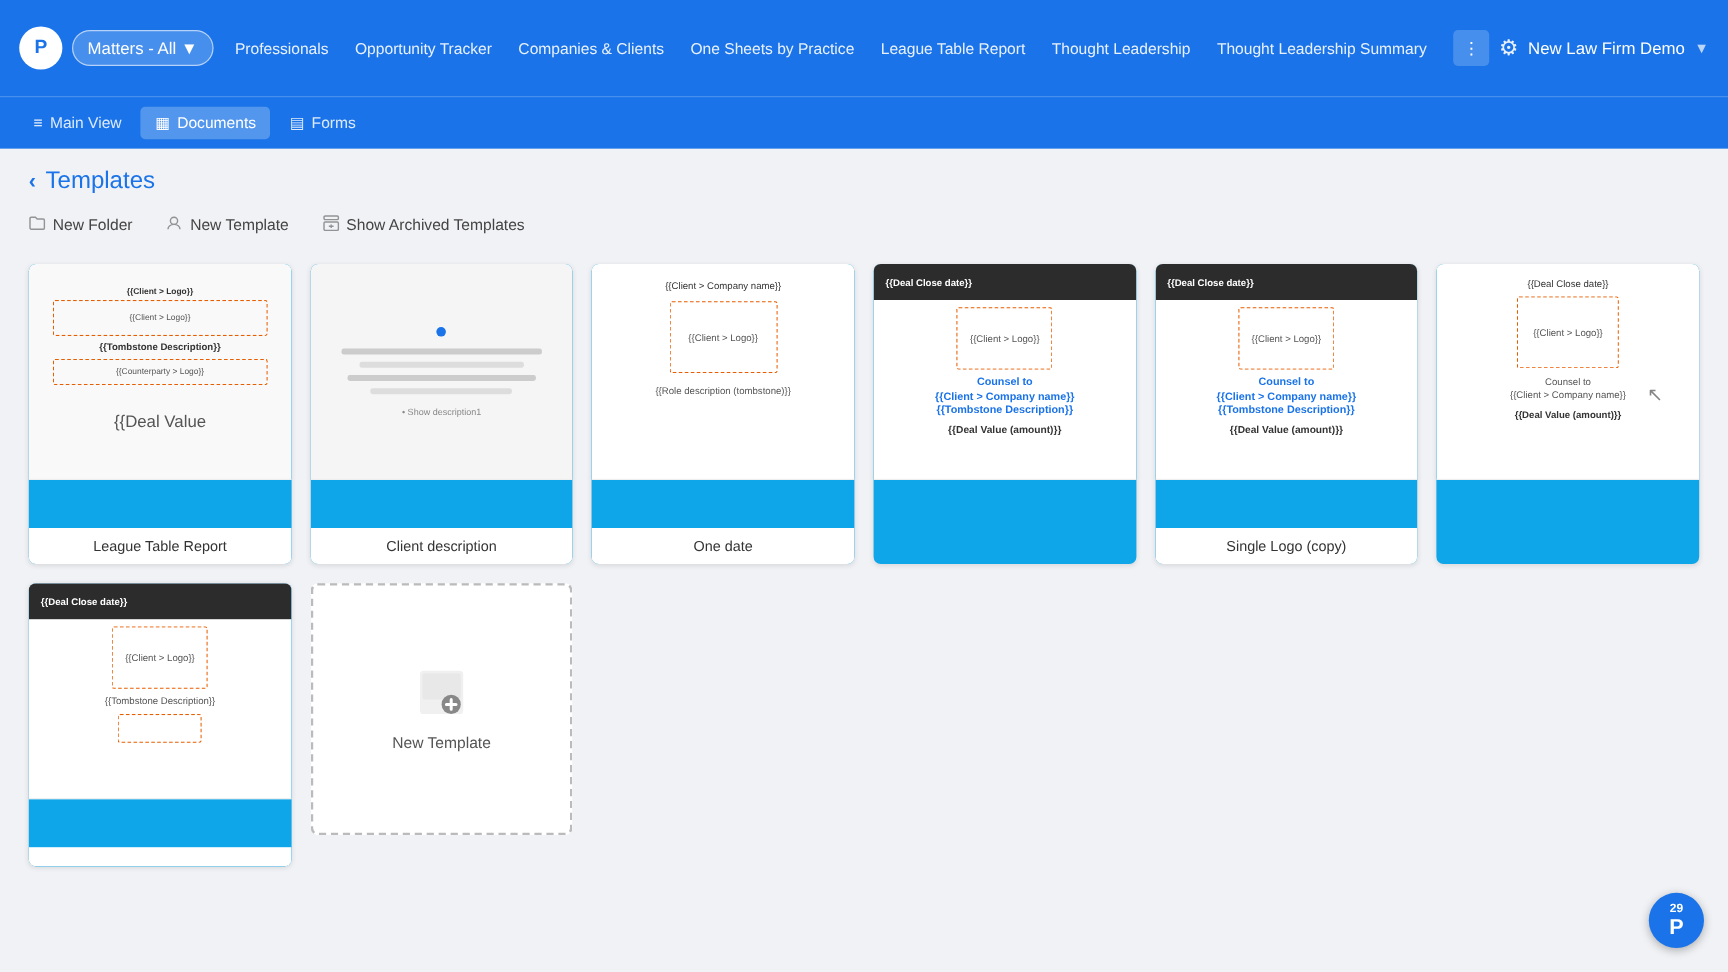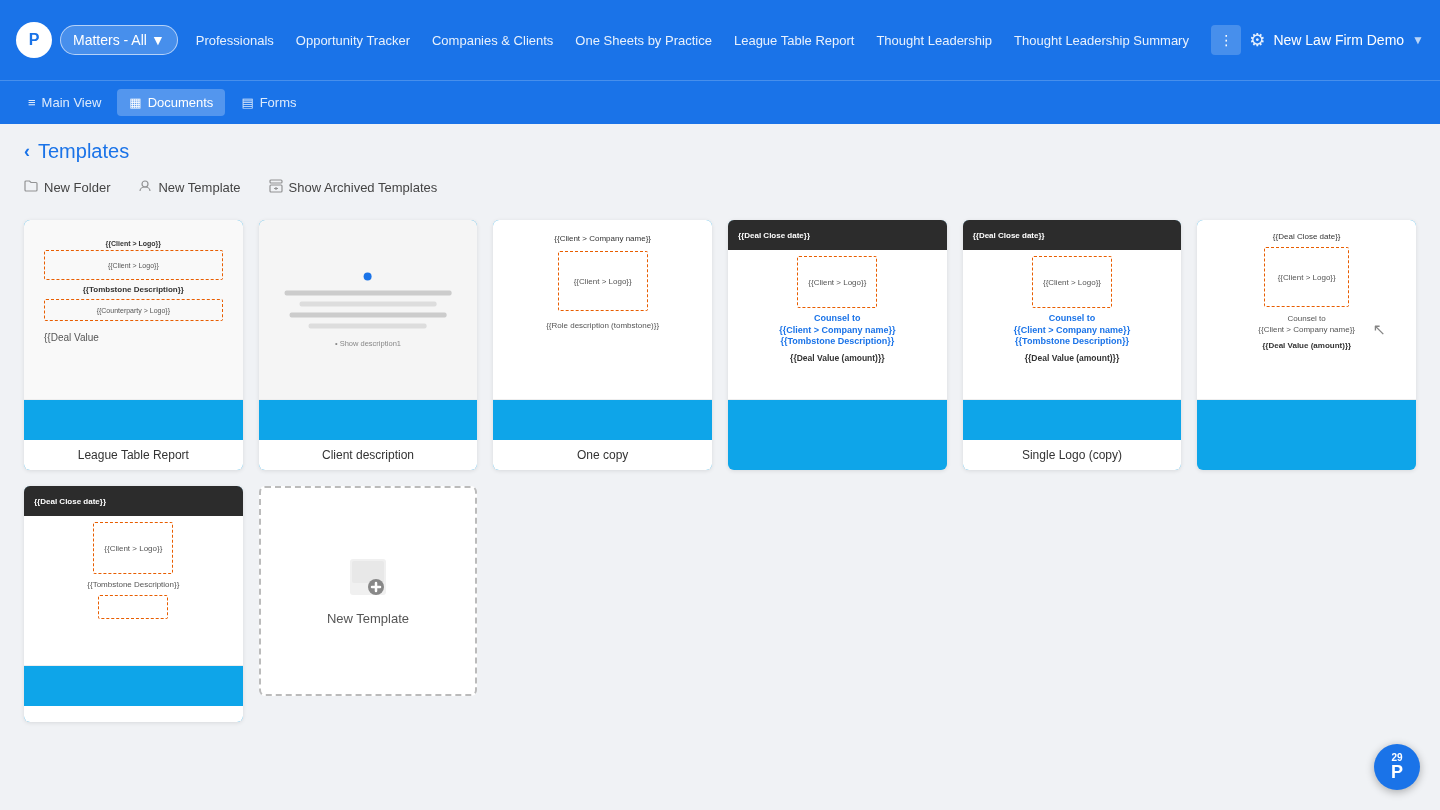--- a/index.html
+++ b/index.html
@@ -299,21 +299,21 @@
 
         <div style="width:100%; height:100%; display:flex; flex-direction:column; padding:8px; gap:3px;">
           <div style="font-size:7px; color:#333; font-weight:bold; text-align:center;">{{Client &gt; Logo}}</div>
           <div style="border:1.5px dashed #e85d00; border-radius:2px; height:30px; display:flex;align-items:center;justify-content:center;">
             <span style="font-size:7px;color:#555;">{{Client &gt; Logo}}</span>
           </div>
           <div style="font-size:8px; color:#333; font-weight:600; text-align:center; margin-top:2px;">{{Tombstone Description}}</div>
           <div style="border:1.5px dashed #e85d00; border-radius:2px; height:22px; display:flex;align-items:center;justify-content:center; margin-top:2px;">
             <span style="font-size:7px;color:#555;">{{Counterparty &gt; Logo}}</span>
           </div>
-          <div style="font-size:10px; color:#555; text-align:left; margin-top:8px;">{{Deal Value</div>
+          <div style="font-size:14px; color:#555; text-align:center; margin-top:19px;">{{Deal Value</div>
         </div>
       </div>
       <div class="template-name">League Table Report</div>
     </div>
 
     <div class="template-card">
       <div class="template-preview" style="background:#f5f5f5; position:relative; padding:0;">
         <div style="position:absolute; top:50%; left:50%; transform:translate(-50%,-50%); display:flex; flex-direction:column; align-items:center; gap:6px; width:90%;">
           <div style="display:flex; align-items:center; gap:4px; margin-bottom:4px;">
             <div style="width:8px;height:8px;border-radius:50%;background:#1a73e8;"></div>
@@ -329,21 +329,21 @@
     </div>
 
     <div class="template-card">
       <div class="template-preview" style="background:white; flex-direction:column; gap:6px; justify-content:flex-start; padding-top:14px;">
         <div style="font-size:8px; color:#333; text-align:center; margin-bottom:2px;">{{Client &gt; Company name}}</div>
         <div style="border:1.5px dashed #e85d00; border-radius:2px; width:90px; height:60px; display:flex;align-items:center;justify-content:center; margin:0 auto;">
           <span style="font-size:8px;color:#555;">{{Client &gt; Logo}}</span>
         </div>
         <div style="font-size:8px; color:#555; text-align:left; margin-top:4px;">{{Role description (tombstone)}}</div>
       </div>
-      <div class="template-name">One copy</div>
+      <div class="template-name">One date</div>
     </div>
 
     <div class="template-card">
       <div class="template-preview dark-header" style="background:white; padding:0; justify-content:flex-start;">
         <div class="dark-header-bar">
           <span>{{Deal Close date}}</span>
         </div>
         <div style="display:flex; flex-direction:column; align-items:center; gap:5px; padding: 36px 10px 8px; width:100%;">
           <div style="border:1.5px dashed #e85d00; border-radius:2px; width:80px; height:52px; display:flex;align-items:center;justify-content:center;">
             <span style="font-size:8px;color:#555;">{{Client &gt; Logo}}</span>

